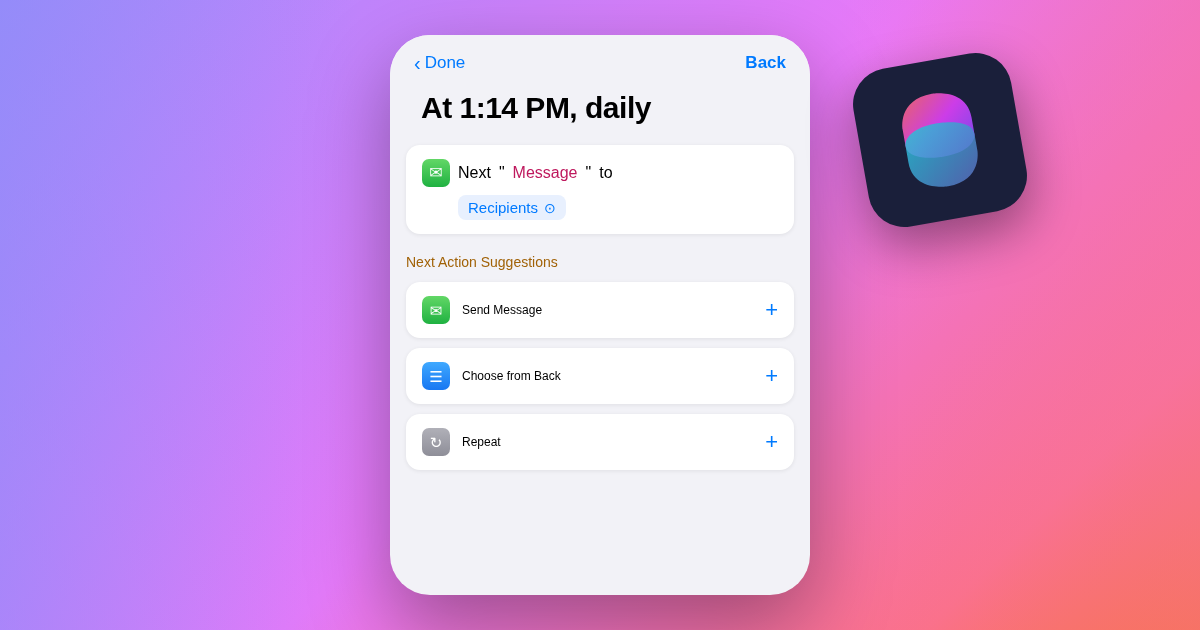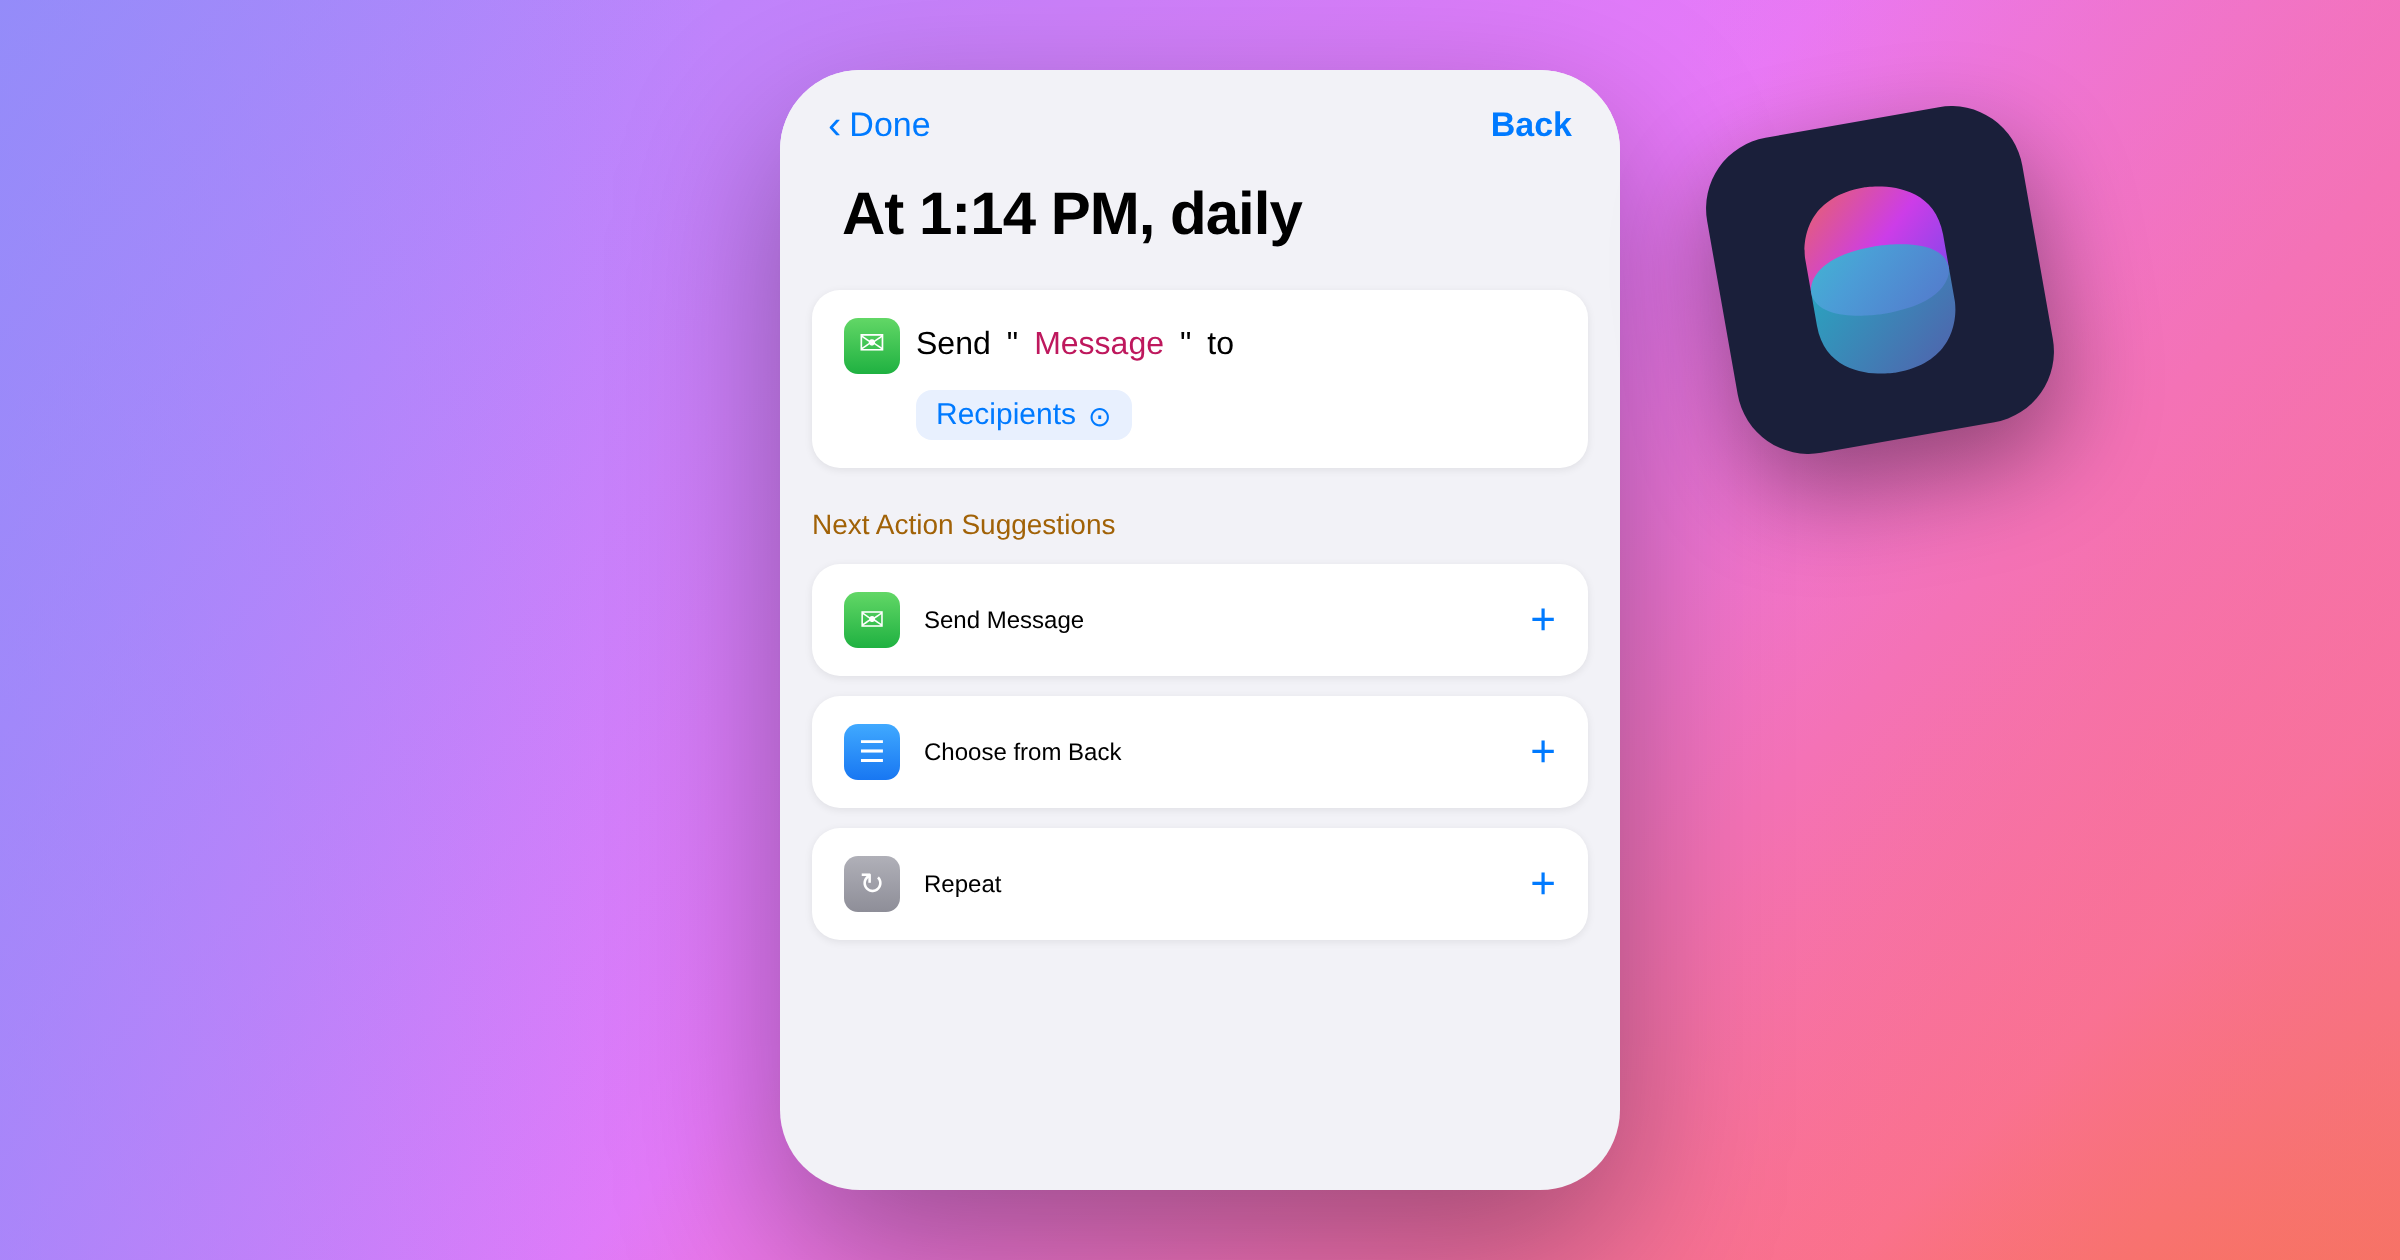--- a/index.html
+++ b/index.html
@@ -300,21 +300,21 @@
       <div class="nav-done">Back</div>
     </div>
 
     <div class="page-title">At 1:14 PM, daily</div>
 
     <div class="action-card">
       <div class="action-row-1">
         <div class="messages-icon">
           <span class="messages-icon-inner">✉</span>
         </div>
-        <span class="action-text">Send</span>
+        <span class="action-text">Next</span>
         <span class="action-text">"</span>
         <span class="action-text-blue">Message</span>
         <span class="action-text">"</span>
         <span class="action-text">to</span>
       </div>
       <div class="action-row-2">
         <div class="recipients-tag">
           <span class="recipients-label">Recipients</span>
           <span class="recipients-arrow">⊙</span>
         </div>

